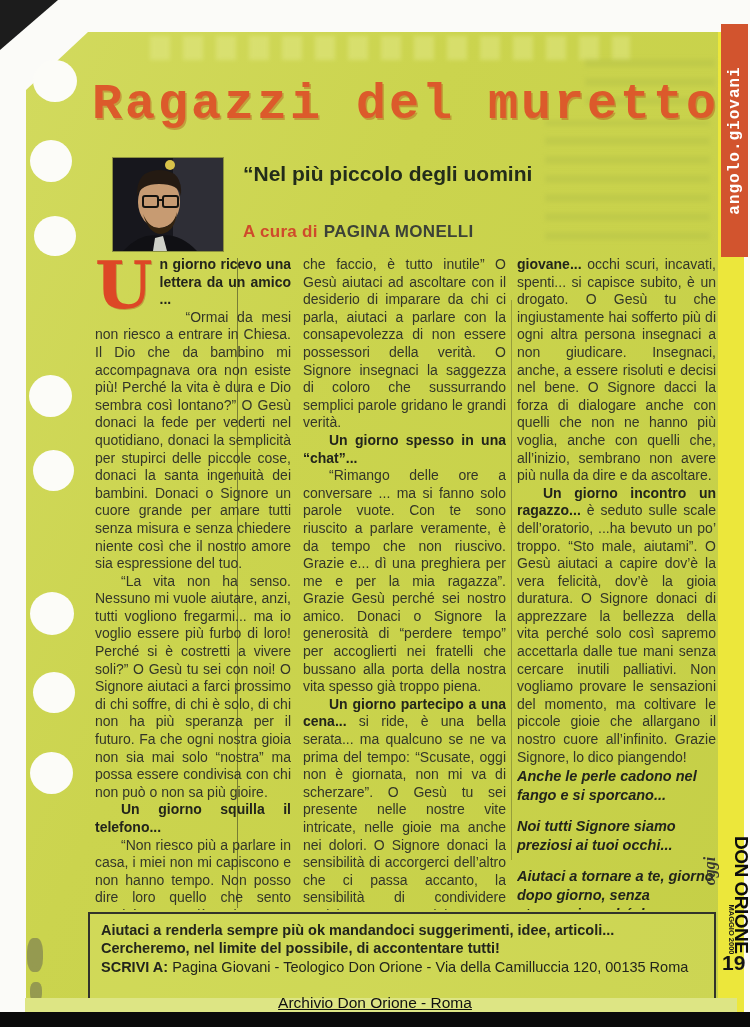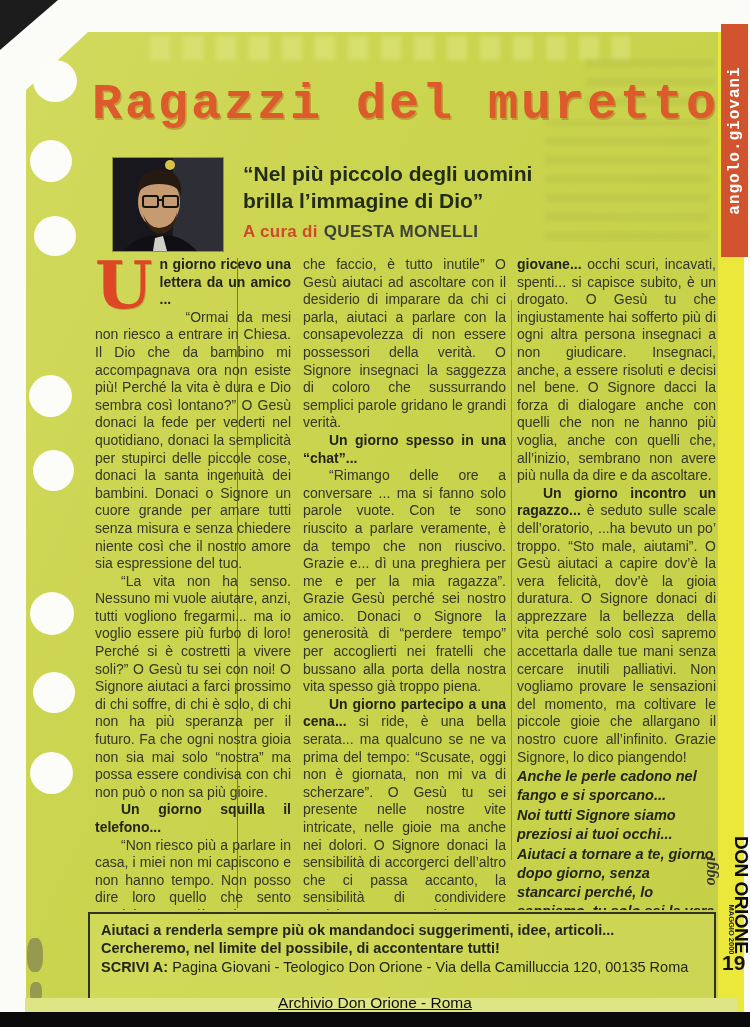--- a/index.html
+++ b/index.html
@@ -32,21 +32,21 @@
   .byline .pre{color:#cf4a2b;}
   .byline .name{color:#3c4237;margin-left:6px;}
   
   .col{position:absolute;top:256px;height:654px;overflow:hidden;text-align:justify;
        font-size:14px;line-height:17.6px;color:#343629;hyphens:auto;-webkit-hyphens:auto;}
   .col1{left:95px;width:196px}.col2{left:303px;width:203px}.col3{left:517px;width:199px}
   .para{margin:0;}
   .para.ind{text-indent:26px;}
   .bseg{font-weight:700;color:#23251b;}
   .ital{font-style:italic;font-weight:700;text-align:left;text-align-last:left;
-        line-height:19px;margin-top:1px;color:#23251b;font-size:14.5px;}
+        line-height:19px;margin-top:12px;color:#23251b;font-size:14.5px;}
   .para:not(.ital)+.ital{margin-top:1px;}
   .dropcap{float:left;font-family:"DejaVu Serif",serif;font-weight:700;font-size:66px;line-height:52px;
            color:#dd4726;margin:3px 7px 0 0;text-shadow:1px 1px 0 rgba(150,40,10,.3);}
   
   .fbox{position:absolute;left:88px;top:912px;width:628px;height:88px;border:2px solid #32342a;
         background:rgba(240,244,140,.18);box-sizing:border-box;padding:5px 11px 4px 11px;}
   .fbox-head{display:flex;justify-content:space-between;align-items:flex-start;}
   .fbox-title{font-family:"Liberation Mono",monospace;font-weight:700;font-size:18px;letter-spacing:1.5px;
               color:#d0522d;text-shadow:1px 1px 0 rgba(160,50,15,.3);white-space:nowrap;padding-top:2px;}
   .email-badge{background:#e25326;color:#fff;font-weight:700;font-size:14.5px;padding:3px 10px 4px 10px;
@@ -118,25 +118,24 @@
       <rect x="50" y="38" width="15" height="11" rx="2" fill="none" stroke="#15130f" stroke-width="2"></rect>
       <line x1="45" y1="42" x2="50" y2="42" stroke="#15130f" stroke-width="2"></line>
       <path d="M30 56 Q36 76 48 76 Q62 74 64 54 Q60 70 46 70 Q36 70 30 56 Z" fill="#33230f"></path>
       <path d="M10 93 Q28 74 46 78 Q66 74 84 93 Z" fill="#101014"></path>
       <path d="M42 80 L50 78 L54 93 L40 93 Z" fill="#cfd0c8"></path>
     </svg>
   </div>
 
   <div class="quote">
     <span style="display:block">“Nel più piccolo degli uomini</span>
-    <span style="display:block">brilla l’immagine di Dio”</span>
   </div>
 
   <div class="byline">
-    <span class="pre">A cura di</span><span class="name">QUESTA MONELLI</span>
+    <span class="pre">A cura di</span><span class="name">PAGINA MONELLI</span>
   </div>
 
   <div class="col col1">
       <p class="para"><span class="dropcap">U</span><span class="bseg">n giorno ricevo una lettera da un amico ...</span></p>
       <p class="para ind"><span>“Ormai da mesi non riesco a entrare in Chiesa. Il Dio che da bambino mi accompagnava ora non esiste più! Perché la vita è dura e Dio sembra così lontano?” O Gesù donaci la fede per vederti nel quotidiano, donaci la semplicità per stupirci delle piccole cose, donaci la santa ingenuità dei bambini. Donaci o Signore un cuore grande per amare tutti senza misura e senza chiedere niente così che il nostro amore sia espressione del tuo.</span></p>
       <p class="para ind"><span>“La vita non ha senso. Nessuno mi vuole aiutare, anzi, tutti vogliono fregarmi... ma io voglio essere più furbo di loro! Perché si è costretti a vivere soli?” O Gesù tu sei con noi! O Signore aiutaci a farci prossimo di chi soffre, di chi è solo, di chi non ha più speranza per il futuro. Fa che ogni nostra gioia non sia mai solo “nostra” ma possa essere condivisa con chi non può o non sa più gioire.</span></p>
       <p class="para ind"><span class="bseg">Un giorno squilla il telefono...</span></p>
       <p class="para ind"><span>“Non riesco più a parlare in casa, i miei non mi capiscono e non hanno tempo. Non posso dire loro quello che sento perché so già che non approvano ciò</span></p>
     </div>
   <div class="col col2">

